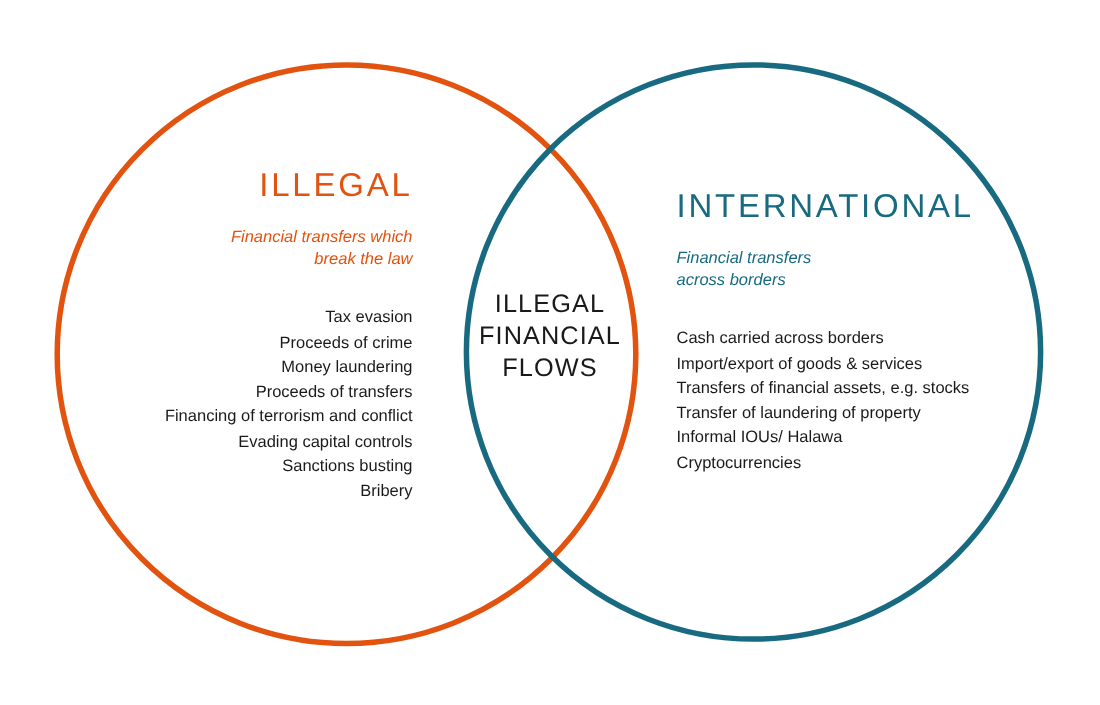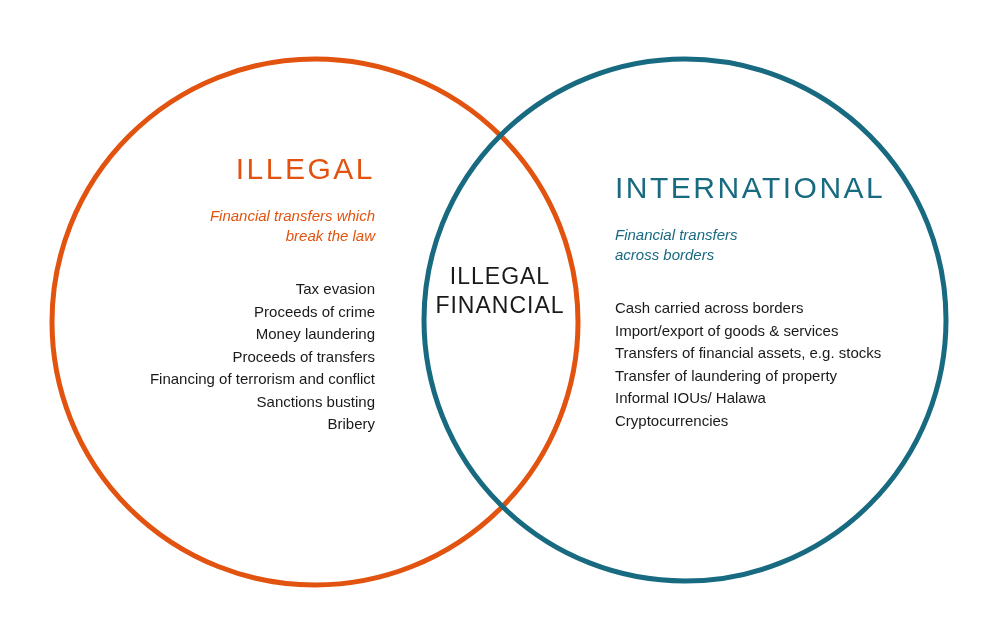--- a/index.html
+++ b/index.html
@@ -96,28 +96,30 @@
     <div class="circle-subtitle">
       <div>Financial transfers which</div>
       <div>break the law</div>
     </div>
     <div class="circle-list">
       <div>Tax evasion</div>
       <div>Proceeds of crime</div>
       <div>Money laundering</div>
       <div>Proceeds of transfers</div>
       <div>Financing of terrorism and conflict</div>
+      <div>Evading capital controls</div>
       <div>Sanctions busting</div>
       <div>Bribery</div>
     </div>
   </div>
 
   <div class="center-block">
     <div>ILLEGAL</div>
     <div>FINANCIAL</div>
+    <div>FLOWS</div>
   </div>
 
   <div class="right-block">
     <div class="circle-title">INTERNATIONAL</div>
     <div class="circle-subtitle">
       <div>Financial transfers</div>
       <div>across borders</div>
     </div>
     <div class="circle-list">
       <div>Cash carried across borders</div>

